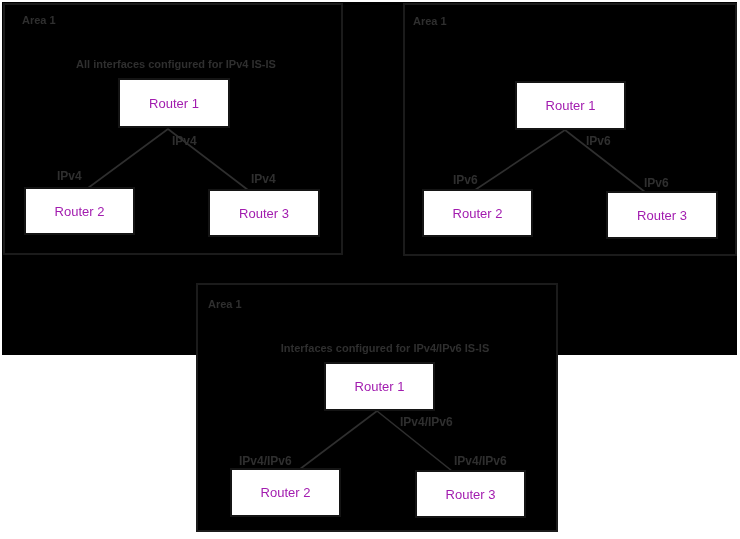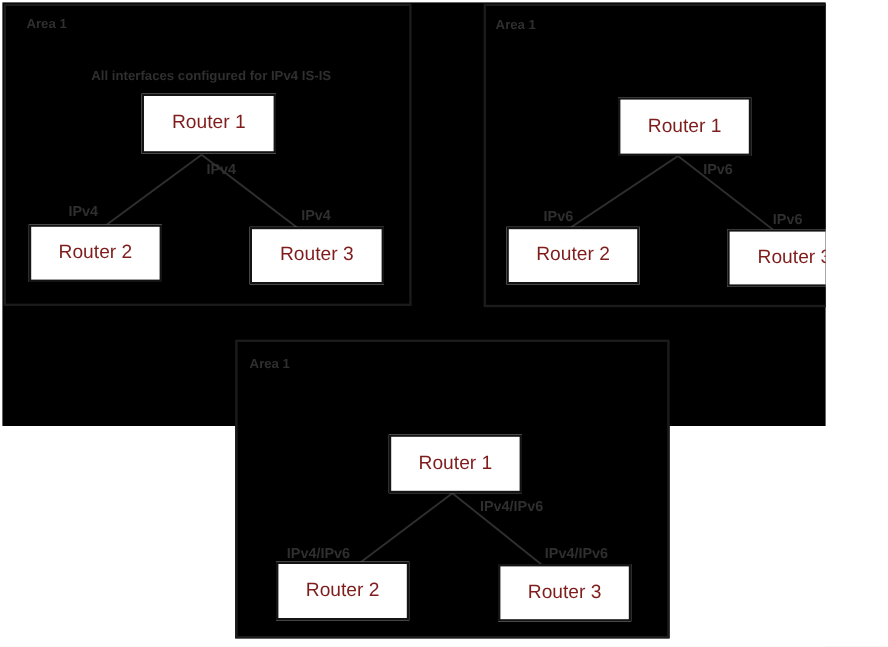--- a/index.html
+++ b/index.html
@@ -1,18 +1,18 @@
 <!DOCTYPE html>
 <html><head>
 <meta charset="utf-8">
 <style>
   html, body { margin: 0; padding: 0; background: #ffffff; }
   .canvas {
     position: relative;
-    width: 688px;
+    width: 740px;
     height: 539px;
     background: #ffffff;
     overflow: hidden;
     font-family: "Liberation Sans", sans-serif;
   }
   .backdrop {
     position: absolute;
     left: 2px; top: 2px;
     width: 735px; height: 353px;
     background: #000000;
@@ -43,22 +43,22 @@
     white-space: nowrap;
   }
   .node {
     position: absolute;
     background: #ffffff;
     border: 2px solid #141414;
     box-sizing: border-box;
     display: flex;
     align-items: center;
     justify-content: center;
-    font-size: 16px;
-    color: #7f1d1d;
+    font-size: 13px;
+    color: #a21caf;
     white-space: nowrap;
   }
   .link-label {
     position: absolute;
     font-size: 12px;
     font-weight: bold;
     color: #2f2f2f;
     white-space: nowrap;
   }
   svg.wires {
@@ -133,20 +133,21 @@
     <div class="link-label lbl-left">IPv6</div>
     <div class="link-label lbl-right">IPv6</div>
   </div>
 
   <div class="panel panel-c">
     <svg class="wires">
       <line x1="179" y1="126" x2="102" y2="184"></line>
       <line x1="179" y1="126" x2="254" y2="186"></line>
     </svg>
     <div class="area-label">Area 1</div>
+    <div class="panel-title">Interfaces configured for IPv4/IPv6 IS-IS</div>
     <div class="node node-r1">Router 1</div>
     <div class="node node-r2">Router 2</div>
     <div class="node node-r3">Router 3</div>
     <div class="link-label lbl-apex">IPv4/IPv6</div>
     <div class="link-label lbl-left">IPv4/IPv6</div>
     <div class="link-label lbl-right">IPv4/IPv6</div>
   </div>
 </div>
 
 </body></html>

